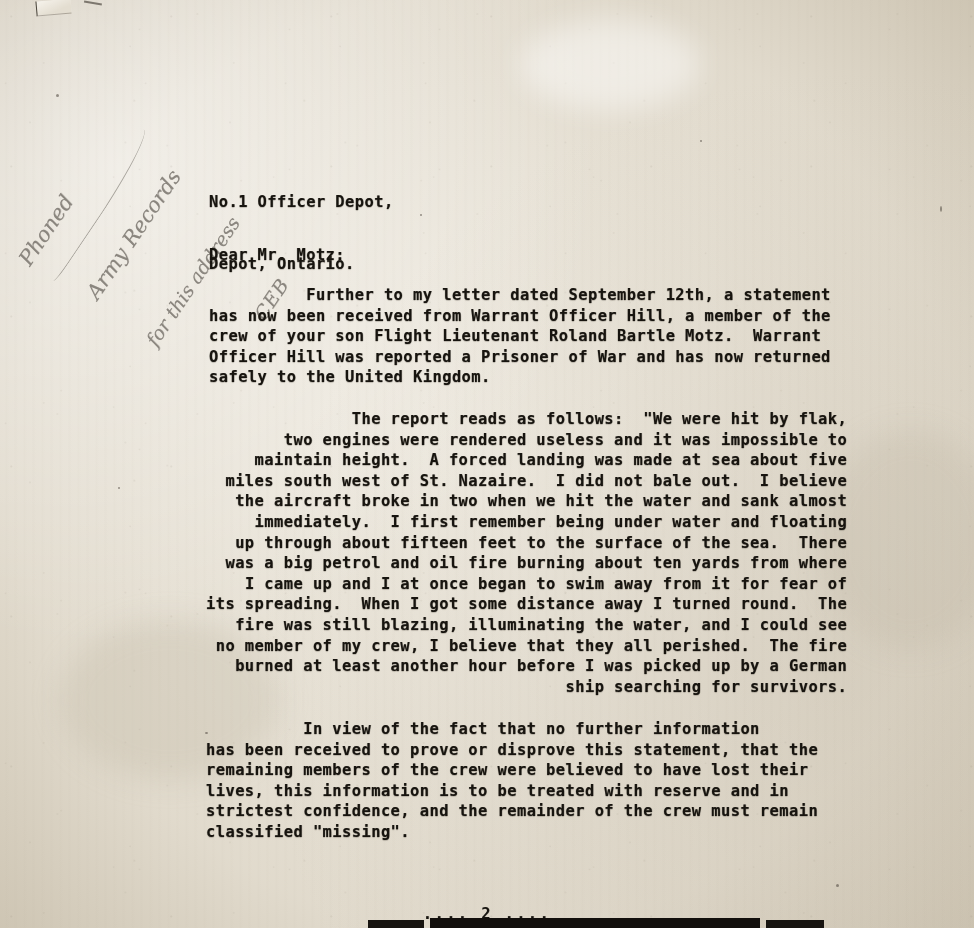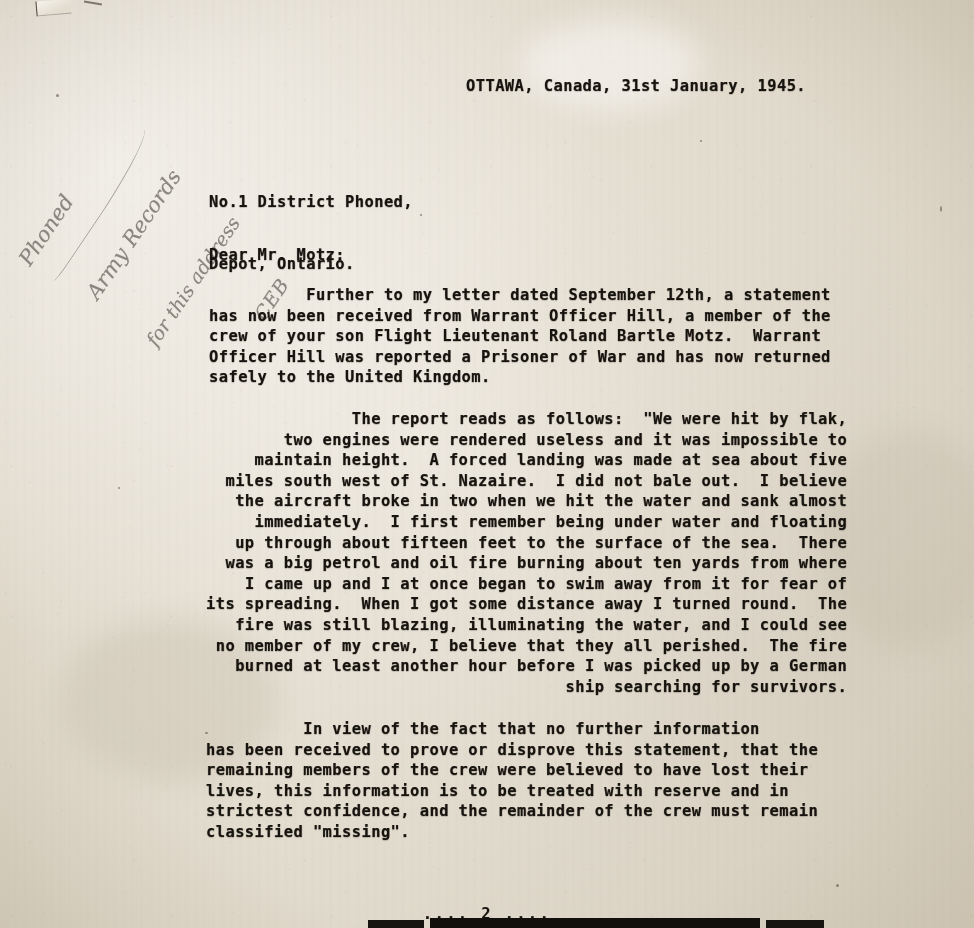--- a/index.html
+++ b/index.html
@@ -217,24 +217,23 @@
   <div class="spec" style="left:420px; top:214px; width:2px; height:2px;"></div>
 
   <div class="handwritten">
     <div class="hw-line1">Phoned</div>
     <div class="hw-line2">Army Records</div>
     <div class="hw-line3">for this address</div>
     <div class="hw-initials">CEB</div>
     <div class="hw-underline"></div>
   </div>
 
-  <div class="typed" id="datelineBlock">OTTAWA, Canada, 31st January, 1945.</div>
 
   <div class="typed" id="addressBlock">
-    <div>No.1 District Phoned,</div>
+    <div>No.1 Officer Depot,</div>
     <div>Depot, Ontario.</div>
   </div>
 
   <div class="typed" id="salutation">Dear Mr. Motz:</div>
 
   <div class="typed" id="para1">          Further to my letter dated September 12th, a statement
 has now been received from Warrant Officer Hill, a member of the
 crew of your son Flight Lieutenant Roland Bartle Motz.  Warrant
 Officer Hill was reported a Prisoner of War and has now returned
 safely to the United Kingdom.</div>

